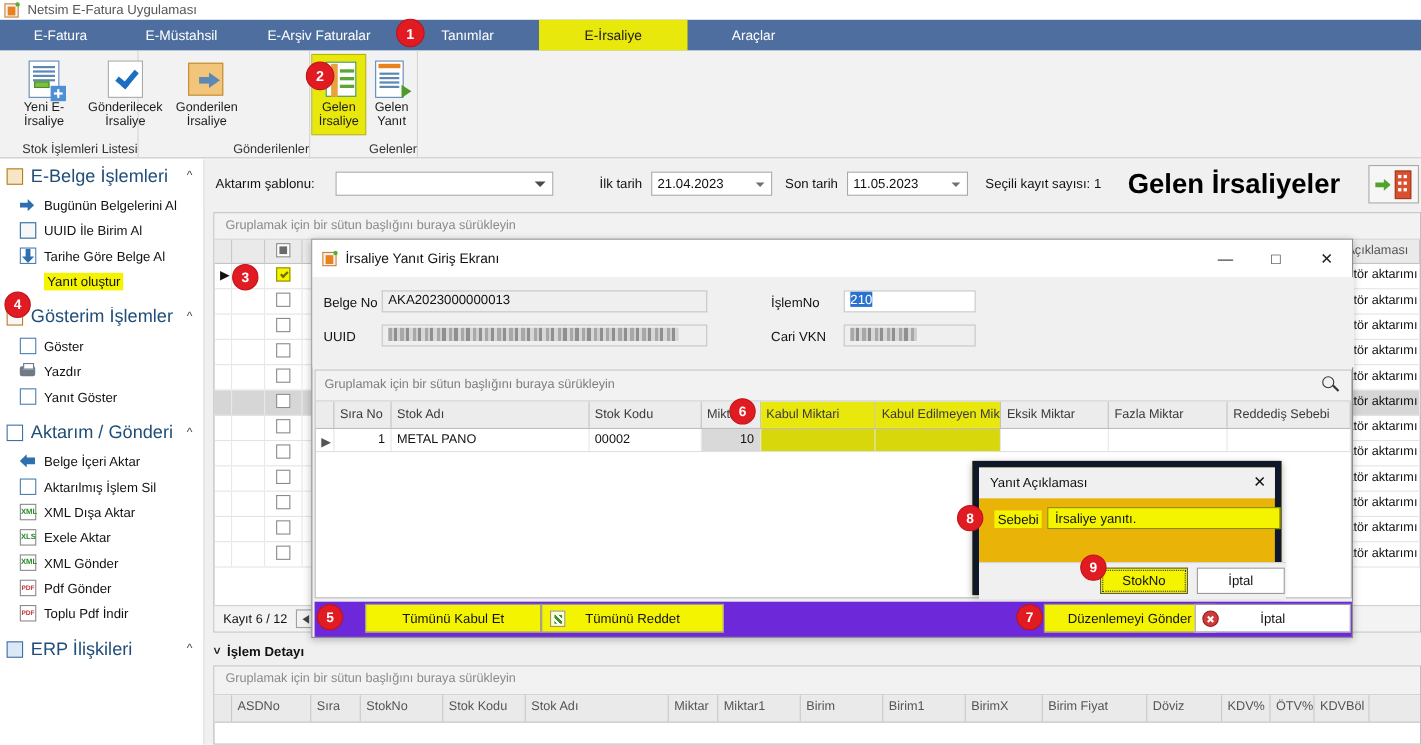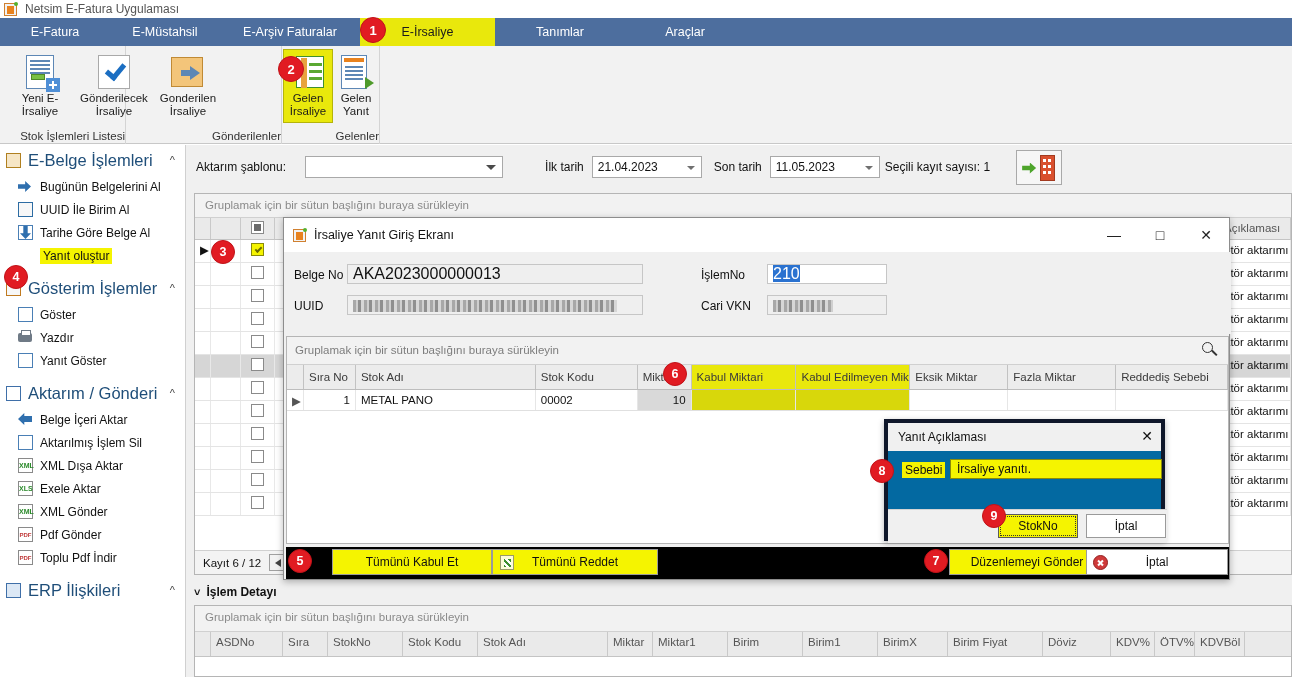--- a/index.html
+++ b/index.html
@@ -189,21 +189,21 @@
   .dlg { position: absolute; left: 283px; top: 217px; width: 947px; height: 363px;
          background: #f0f0f0; border: 1px solid #8d8d8d; box-shadow: 0 2px 7px rgba(0,0,0,.28); }
   .dlg-title { height: 34px; background: #fff; display: flex; align-items: center;
                padding-left: 9px; position: relative; }
   .dlg-title .t { font-size: 12.5px; margin-left: 8px; color: #111; }
   .wbtn { position: absolute; top: 0; width: 46px; height: 33px; display: flex;
           align-items: center; justify-content: center; font-size: 14px; color: #222; }
   .dlg-fields { position: absolute; left: 0; top: 34px; width: 947px; height: 82px; background: #f0f0f0; }
   .fld-lbl { position: absolute; font-size: 12px; color: #111; }
   .fld { position: absolute; height: 20px; background: #efefef; border: 1px solid #c6c6c6;
-         font-size: 16px; padding: 0 5px 0 5px; color: #111; overflow: hidden; white-space: nowrap; }
+         font-size: 12px; padding: 0 5px 0 5px; color: #111; overflow: hidden; white-space: nowrap; }
   .fld.edit { background: #fff; }
   .fld .selblue { background: #2a72d0; color: #fff; }
   .blur { display: inline-block; height: 12px; background: repeating-linear-gradient(90deg,
       #a8a8a8 0 3px, #cfcfcf 3px 5px, #8f8f8f 5px 8px, #d7d7d7 8px 11px); filter: blur(0.7px);
       vertical-align: middle; }
 
   .dlg-grid { position: absolute; left: 2px; top: 118px; width: 943px; height: 208px;
               background: #fff; border: 1px solid #b5b5b5; }
   .dg-grp { height: 28px; background: #f2f2f2; border-bottom: 1px solid #d0d0d0;
             font-size: 11.5px; color: #7d7d7d; padding: 7px 0 0 8px; position: relative; }
@@ -211,28 +211,28 @@
             font-size: 11.5px; color: #3a3a3a; }
   .dg-hdr .hc { border-right: 1px solid #c2c2c2; padding: 6px 5px 0 5px; white-space: nowrap;
                 overflow: hidden; }
   .dg-hdr .hc.hl { background: #e9e80c; }
   .dg-row { display: flex; height: 21px; font-size: 11.5px; border-bottom: 1px solid #e0e0e0; }
   .dg-row .rc { border-right: 1px solid #e6e6e6; padding: 4px 5px 0 5px; white-space: nowrap;
                 overflow: hidden; }
   .dg-row .rc.hl { background: #d8d70b; }
   .dg-row .rc.num { text-align: right; background: #d9d9d9; }
 
-  .dlg-foot { position: absolute; left: 2px; top: 329px; width: 943px; height: 32px; background: #000000; }
+  .dlg-foot { position: absolute; left: 2px; top: 329px; width: 943px; height: 32px; background: #6d28d9; }
   .btn { border: 1px solid #9a9a9a; background: #fff; font-size: 12px; display: flex;
          align-items: center; justify-content: center; cursor: default; }
   .btn.yellow { background: #f5f400; }
 
   
   .sub { position: absolute; left: 884px; top: 419px; width: 281px; height: 122px;
-         background: #0369a1; border: 4px solid #0f172a; box-shadow: 0 2px 6px rgba(0,0,0,.3); }
+         background: #eab308; border: 6px solid #0f172a; box-shadow: 0 2px 6px rgba(0,0,0,.3); }
   .sub-title { height: 28px; background: #f0f0f0; display: flex; align-items: center;
                padding-left: 10px; font-size: 12px; position: relative; }
   .sub-close { position: absolute; right: 8px; top: 5px; font-size: 14px; }
   .sub-body { position: absolute; left: 0; top: 28px; width: 279px; height: 58px; }
   .sub-foot { position: absolute; left: 0; top: 86px; width: 279px; height: 34px;
               background: #f0f0f0; border-top: 1px solid #d4d4d4; }
 
   
   .badge { position: absolute; width: 26px; height: 26px; border-radius: 50%;
            background: #e11b22; color: #fff; font-size: 13px; font-weight: bold;
@@ -268,22 +268,22 @@
 
   <div class="titlebar">
     <span class="app-icon"></span>
     <span class="tb-label">Netsim E-Fatura Uygulaması</span>
   </div>
 
   <div class="menustrip">
     <div class="menu-item" style="width:110px">E-Fatura</div>
     <div class="menu-item" style="width:110px">E-Müstahsil</div>
     <div class="menu-item" style="width:140px">E-Arşiv Faturalar</div>
+    <div class="menu-item" style="width:130px">Tanımlar</div>
     <div class="menu-item active" style="width:135px">E-İrsaliye</div>
-    <div class="menu-item" style="width:130px">Tanımlar</div>
     <div class="menu-item" style="width:120px">Araçlar</div>
   </div>
 
   <div class="ribbon">
 
     <div class="rgroup" style="left:0; width:126px">
       <div class="rbtn" style="left:4px">
         <div class="rbtn-ico">
           <div class="ico-doc">
             <div class="ln" style="top:4px;width:20px"></div>
@@ -478,21 +478,22 @@
       <span class="tb-lbl" style="margin-left:42px">İlk tarih</span>
       <div class="combo small" style="width:110px; margin-left:8px">
         <span class="cv">21.04.2023</span>
         <span class="carat"></span>
       </div>
       <span class="tb-lbl" style="margin-left:12px">Son tarih</span>
       <div class="combo small" style="width:110px; margin-left:8px">
         <span class="cv">11.05.2023</span>
         <span class="carat"></span>
       </div>
-      <span class="tb-lbl" style="margin-left:5px">Seçili kayıt sayısı: 1</span>
+      <span class="tb-lbl" style="margin-left:16px">Seçili kayıt sayısı: 1</span>
+      <span class="page-title" style="margin-left:24px">Gelen İrsaliyeler</span>
       <div class="exitbtn" style="margin-left:26px">
         <span class="exitdoor"></span>
         <span class="exitarrow"></span>
       </div>
     </div>
 
     <div class="bggrid">
       <div class="grp-bar">Gruplamak için bir sütun başlığını buraya sürükleyin</div>
 
       <div class="bg-hdr">

